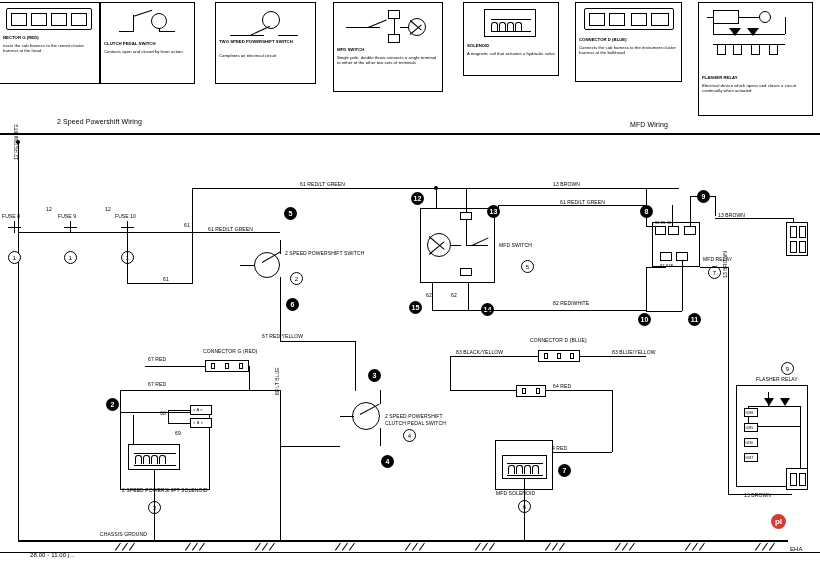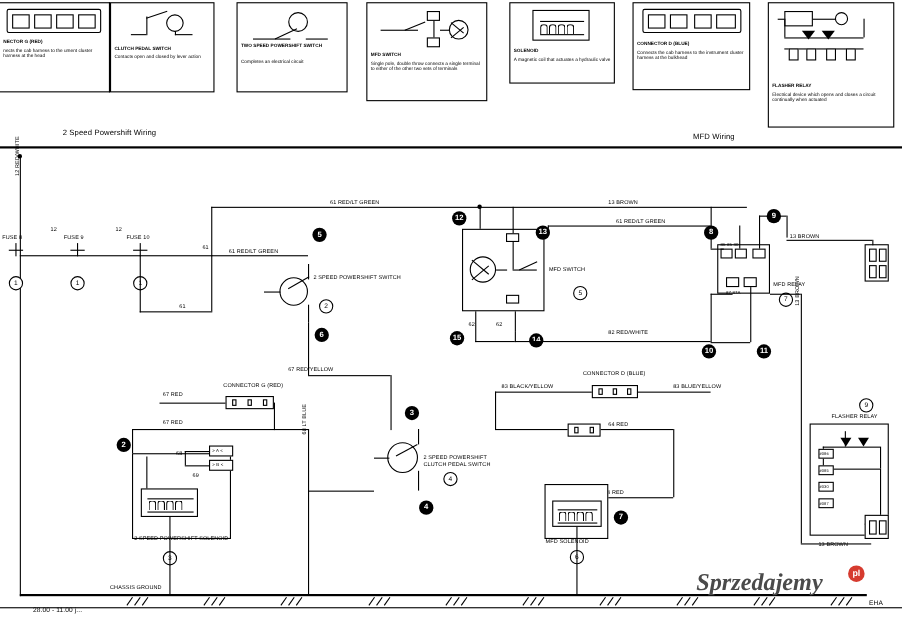--- a/index.html
+++ b/index.html
@@ -447,20 +447,19 @@
       <span style="left:567px;"></span>
       <span style="left:574px;"></span>
     <span style="left:630px;"></span>
       <span style="left:637px;"></span>
       <span style="left:644px;"></span>
     <span style="left:700px;"></span>
       <span style="left:707px;"></span>
       <span style="left:714px;"></span>
   </div>
 
-  <div class="wm" style="left:633px;top:516px;">Sprzedajemy</div>
   <div class="wmdot" style="left:771px;top:514px;">pl</div>
 
   <div class="botbar" style="top:552px;height:10px;border-top:1px solid #000;"></div>
   <div class="lbl t6" style="left:30px;top:552px;">28.00 - 11.00 j...</div>
   <div class="lbl t6" style="left:790px;top:546px;">EHA</div>
 
 </div>
 
 </body></html>

